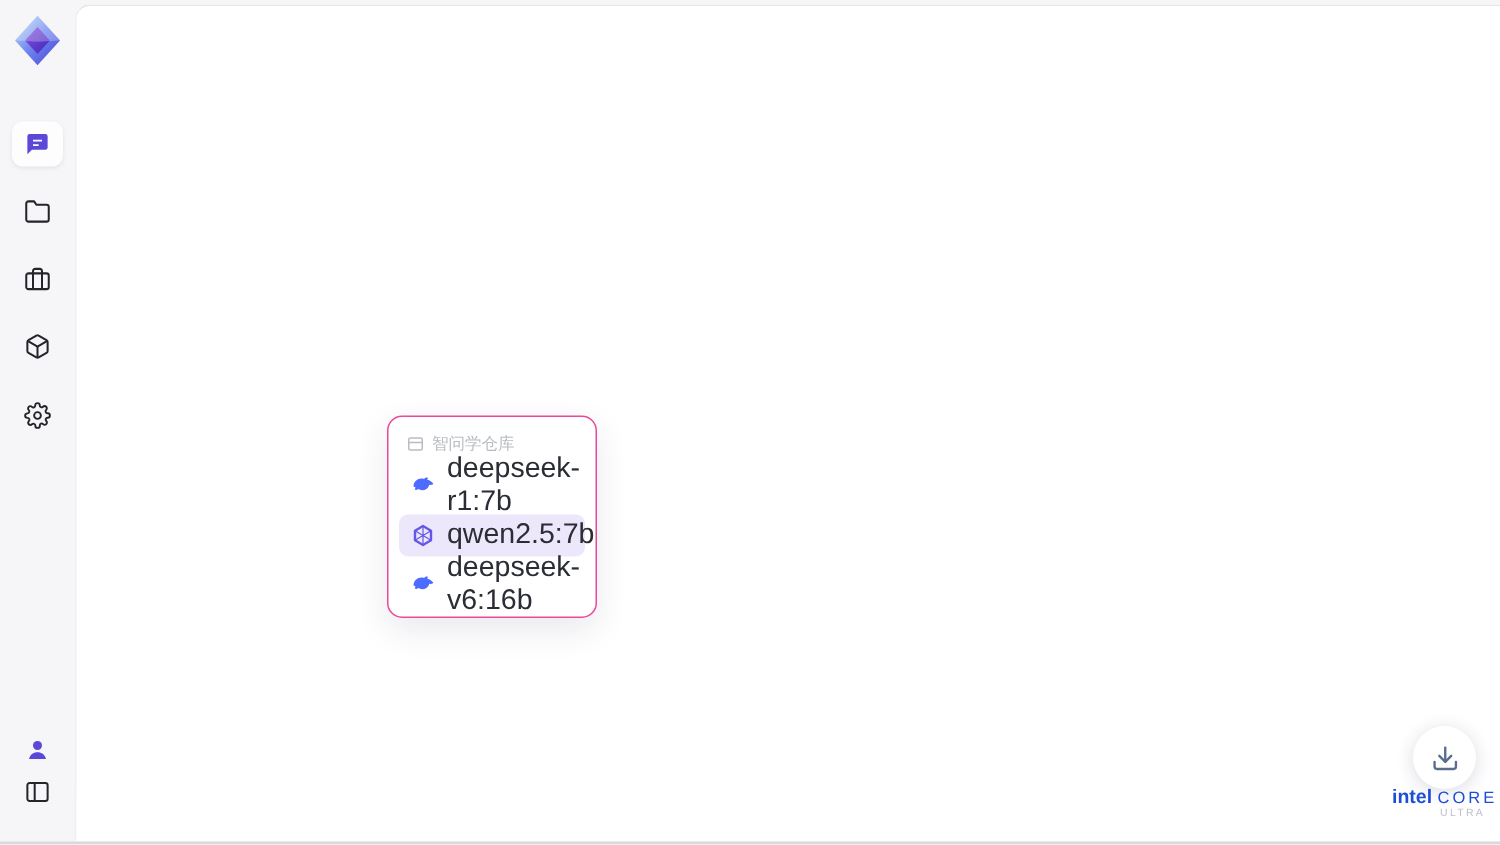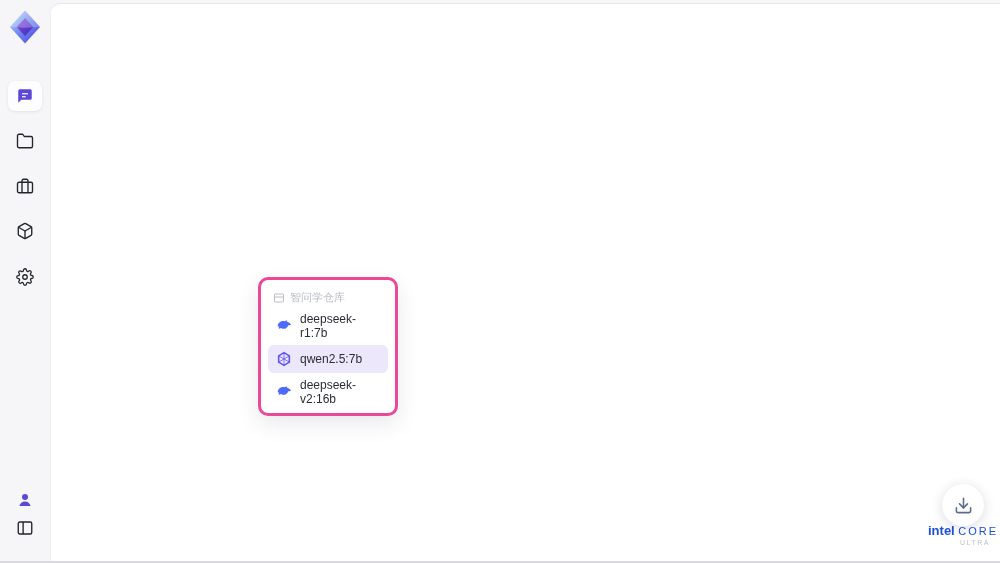--- a/index.html
+++ b/index.html
@@ -31,25 +31,25 @@
   .card-2 { left:533px; top:159px; height:79px; }
   .card-3 { left:258px; top:253px; height:72px; }
   .card-4 { left:533px; top:253px; height:72px; }
   .card-head { display:flex; align-items:center; gap:13px; }
   .card-title { font-size:15px; font-weight:700; color:#17191e; }
   .card-desc { margin:7px 0 0 33px; font-size:12px; line-height:1.5; color:#7b818b; }
   .card-desc-frag { position:absolute; left:139px; top:30px; white-space:nowrap; font-size:12px; color:#7b818b; }
   .cicon { width:20px; height:20px; flex:0 0 20px; }
 
   
-  .dropdown { position:absolute; left:258px; top:277px; width:140px; background:#fff; border:3px solid #ec4899;
+  .dropdown { position:absolute; left:258px; top:277px; width:140px; background:#fff; border:1px solid #ec4899;
               border-radius:10px; box-shadow:0 8px 22px rgba(40,40,80,.10); padding:7px; z-index:6; }
   .dd-header { display:flex; align-items:center; gap:5px; padding:3px 5px 2px 5px; font-size:11px; color:#b8bcc4; }
   .dd-item { display:flex; align-items:center; gap:8px; height:28px; padding:0 8px; margin-top:5px; border-radius:6px;
-             font-size:12px; color:#2a2d34; cursor:pointer; }
+             font-size:19px; color:#2a2d34; cursor:pointer; }
   .dd-item.selected { background:#ece7fb; }
   .micon { width:16px; height:16px; flex:0 0 16px; }
 
   
   .model-chip { position:absolute; left:258px; top:400px; height:25px; display:inline-flex; align-items:center; gap:6px;
                 padding:0 10px; background:#f1f2f4; border-radius:7px; font-size:13px; color:#24262b; cursor:pointer; }
   .top-action { position:absolute; top:405px; width:16px; height:16px; cursor:pointer; }
   .ta-history { left:753px; } .ta-new { left:779px; }
 
   
@@ -268,21 +268,21 @@
       </span>
       <span>qwen2.5:7b</span>
     </div>
 
     <div class="dd-item">
       <span class="micon">
         <svg viewBox="0 0 24 24" width="16" height="16">
           <path d="M2.5 12.5c0-4.8 4-8 8-8 .9 0 1.8.15 2.6.45.9-1 2.3-1.55 3.6-1.25.15.7 0 1.4-.45 2 2.6.45 4.8 2.05 6.25 4.3-1.3.75-2.75 1.05-4.2.85-.4 1.8-1.5 3.4-3.2 4.4-2.4 1.4-5.3 1.2-7.4-.35l-1.75.95c-.8.3-1.7.1-2.3-.5.5-.6.8-1.35.8-2.1-1-.3-1.95-.75-1.95-.75z" fill="#4d6bfe"></path>
         </svg>
       </span>
-      <span>deepseek-v2:16b</span>
+      <span>deepseek-v6:16b</span>
     </div>
   </div>
 
   <div class="model-chip">
     <span class="micon" style="width:15px;height:15px;flex-basis:15px">
       <svg viewBox="0 0 24 24" width="15" height="15" fill="none" stroke="#6356e8" stroke-width="2.4" stroke-linejoin="round">
         <path d="M12 2.5l8 4.8v9.4l-8 4.8-8-4.8V7.3z"></path>
         <path d="M12 2.5v19M4 7.3l16 9.4M20 7.3L4 16.7" stroke-width="1.2"></path>
       </svg>
     </span>

